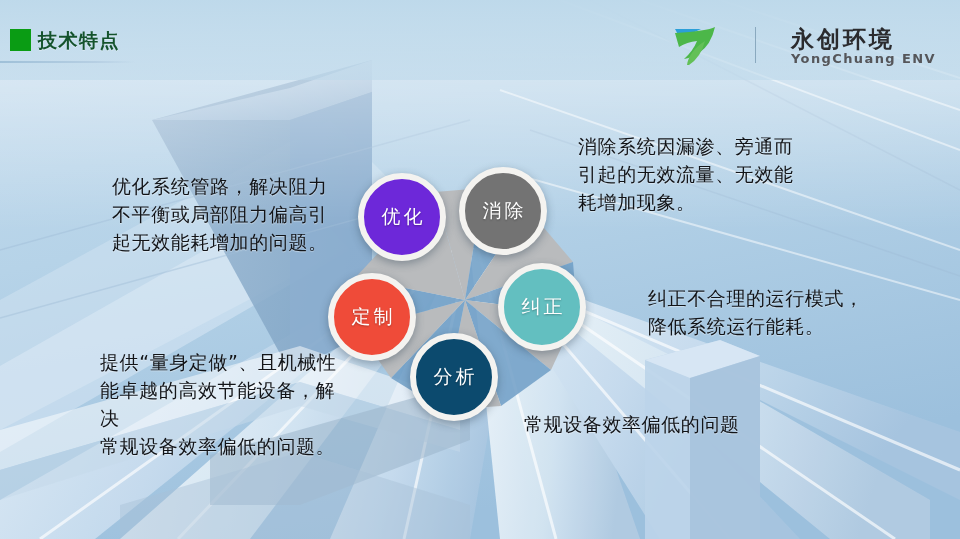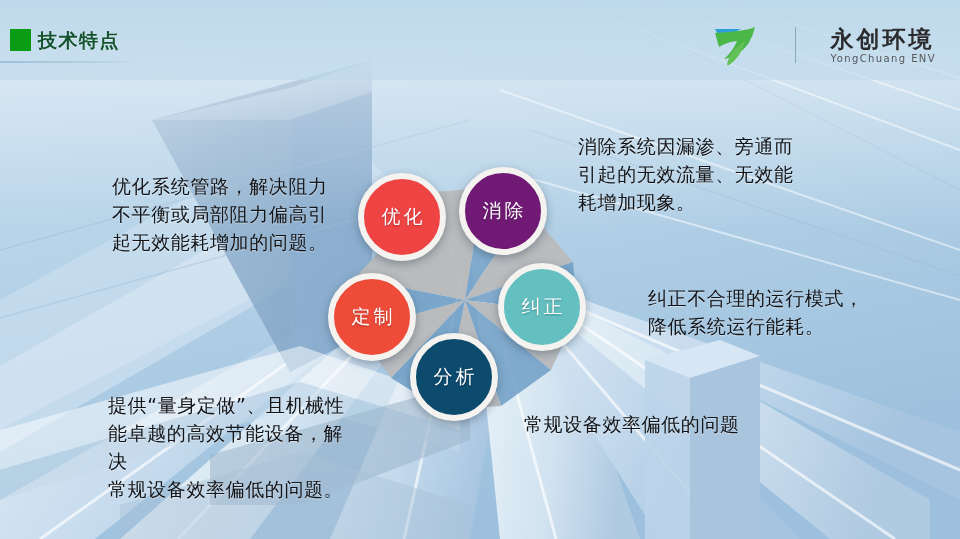--- a/index.html
+++ b/index.html
@@ -36,21 +36,21 @@
   
   #logo { position:absolute; right:24px; top:22px; height:46px; display:flex; align-items:center;gap:24px; }
   #logo-mark { width:52px; height:44px; position:relative; }
   #logo-div { width:1px; height:36px; background:#8aa9bf; margin:0 11px 0 8px; }
   #logo-text { display:flex; flex-direction:column; justify-content:center; }
   #logo-cn {
     font-size:23px; font-weight:bold; color:#2b2b2e; letter-spacing:3px;
     line-height:26px; white-space:nowrap;
   }
   #logo-en {
-    font-size:10px; font-weight:normal; color:#55565a; letter-spacing:1.4px;
+    font-size:13px; font-weight:bold; color:#55565a; letter-spacing:1.4px;
     line-height:13px; white-space:nowrap;
   }
 
   
   #wheel { position:absolute; left:310px; top:155px; width:310px; height:290px; z-index:10; }
   #pinwheel { position:absolute; left:40px; top:30px; width:230px; height:230px; }
 
   .bubble {
     position:absolute; border-radius:50%;
     display:flex; align-items:center; justify-content:center;
@@ -72,21 +72,21 @@
   
   .caption {
     position:absolute; z-index:15;
     font-size:19px; line-height:28px; color:#121418;
     font-family:"DejaVu Sans","Liberation Sans",sans-serif;
     letter-spacing:.6px; white-space:pre-line;
     text-shadow:0 1px 1px rgba(255,255,255,.45);
   }
   #cap-youhua   { left:112px; top:172px; width:236px; }
   #cap-xiaochu  { left:578px; top:132px; width:216px; }
-  #cap-dingzhi  { left:108px; top:348px; width:248px;margin-top:43px; }
+  #cap-dingzhi  { left:100px; top:348px; width:248px; }
   #cap-jiuzheng { left:604px; top:284px; width:216px;margin-left:44px; }
   #cap-fenxi    { left:524px; top:410px; width:300px; }
 </style>
 </head>
 <body>
 
 <svg id="bg" width="960" height="539" viewBox="0 0 960 539">
   <defs>
     <linearGradient id="sky" x1="0" y1="0" x2="0.35" y2="1">
       <stop offset="0%" stop-color="#c5dcee"></stop>
@@ -208,24 +208,24 @@
       <polygon points="0,0 112,14 86,70" fill="#b9bbbd"></polygon>
       <polygon points="0,0 86,70 36,106" fill="#6f9dc6" opacity="0.85"></polygon>
       <polygon points="0,0 36,106 -22,110" fill="#b9bbbd"></polygon>
       <polygon points="0,0 -22,110 -74,78" fill="#6f9dc6" opacity="0.85"></polygon>
       <polygon points="0,0 -74,78 -108,30" fill="#b9bbbd"></polygon>
       <polygon points="0,0 -108,30 -110,-22" fill="#6f9dc6" opacity="0.85"></polygon>
       <polygon points="0,0 -110,-22 -30,-108" fill="#b9bbbd"></polygon>
     </g>
   </svg>
 
-  <div class="bubble" id="b-youhua" style="background:#ef4444">
+  <div class="bubble" id="b-youhua" style="background:#6d28d9">
     <span>优化</span>
   </div>
-  <div class="bubble" id="b-xiaochu" style="background:#701a75">
+  <div class="bubble" id="b-xiaochu" style="background:#737373">
     <span>消除</span>
   </div>
   <div class="bubble" id="b-dingzhi" style="background:#ef4b39">
     <span>定制</span>
   </div>
   <div class="bubble" id="b-jiuzheng" style="background:#63bfc0">
     <span>纠正</span>
   </div>
   <div class="bubble" id="b-fenxi" style="background:#0c4a6e">
     <span>分析</span>

